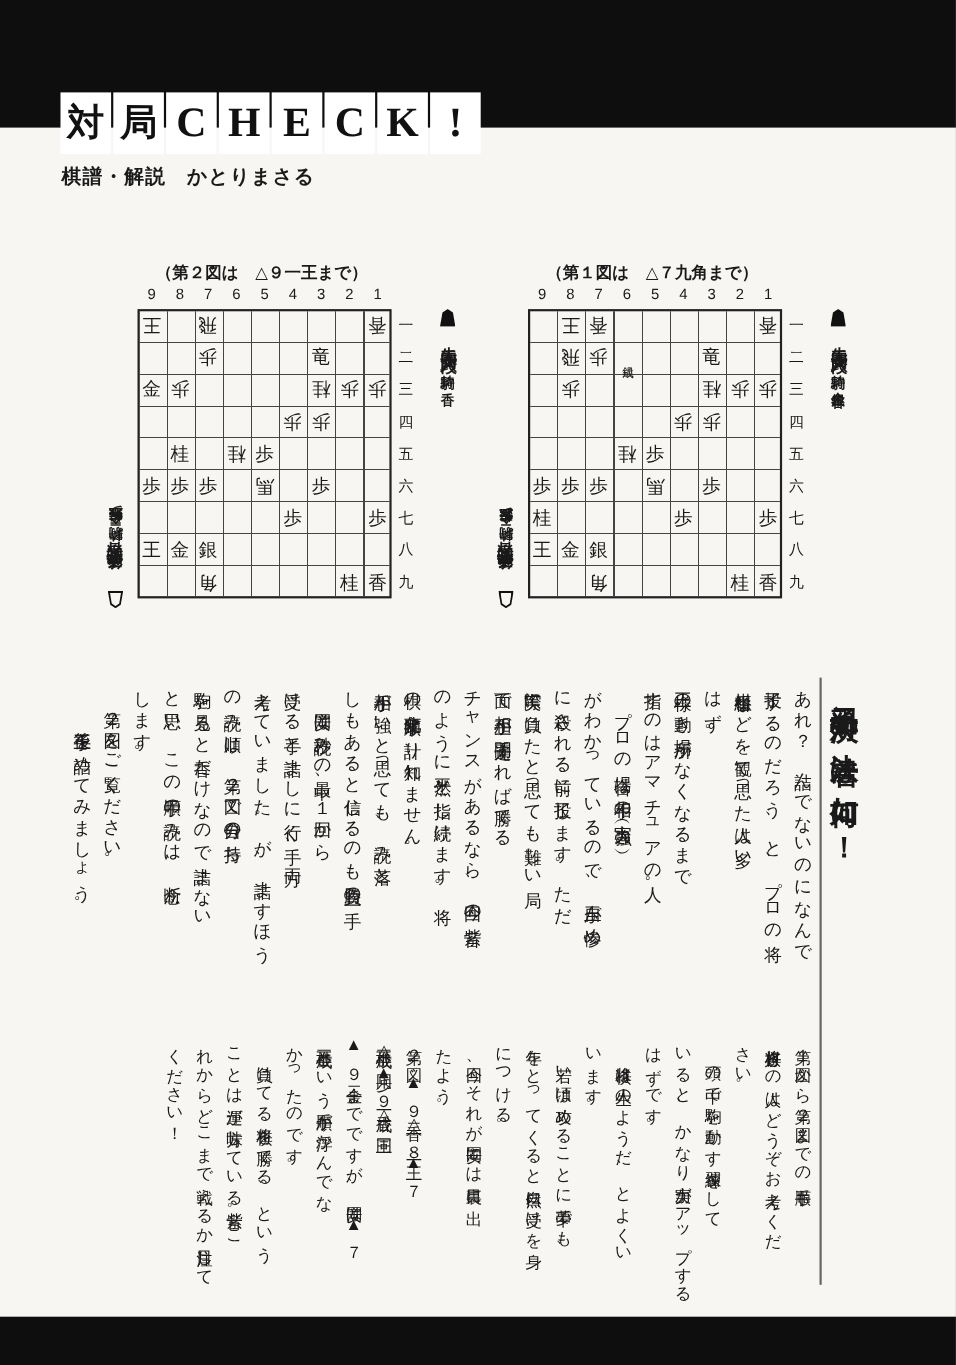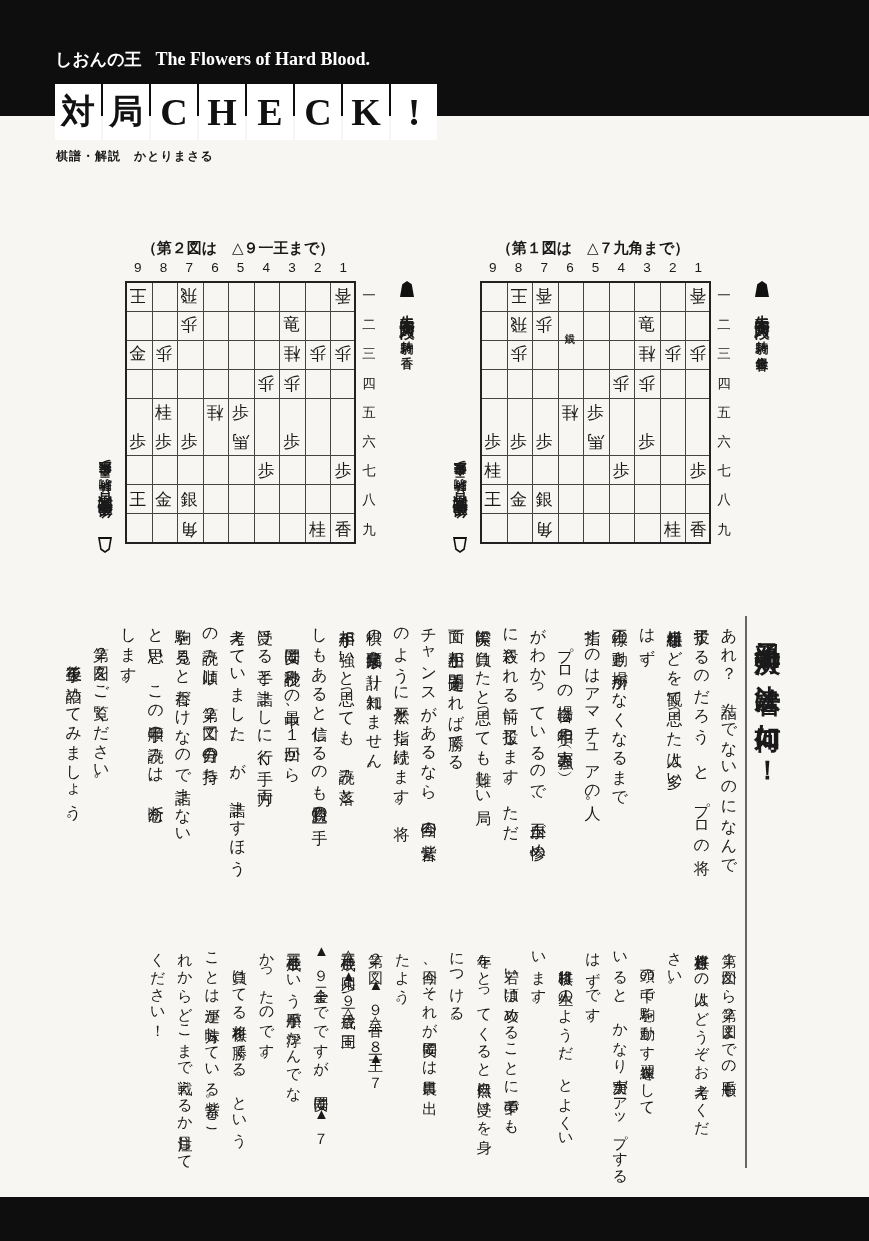--- a/index.html
+++ b/index.html
@@ -8,21 +8,21 @@
         font-family:"Liberation Sans","DejaVu Sans",sans-serif;color:#1a1a1a;}
   .band{position:absolute;left:0;width:869px;background:#0e0e0e;}
   .band.top{top:0;height:116px;}
   .band.bottom{top:1197px;height:44px;}
   .logo{position:absolute;left:55px;top:48px;color:#fff;font-size:17px;font-weight:bold;white-space:nowrap;}
   .logo .en{font-family:"Liberation Serif","DejaVu Serif",serif;margin-left:14px;font-size:18px;}
   .titleboxes{position:absolute;left:55px;top:84px;display:flex;gap:2px;}
   .tbox{width:46px;height:56px;background:#fff;display:flex;align-items:center;justify-content:center;
         font-weight:bold;font-size:34px;color:#111;}
   .tbox.latin{font-family:"Liberation Serif","DejaVu Serif",serif;font-size:38px;}
-  .credit{position:absolute;left:56px;top:148px;font-size:12px;font-weight:bold;letter-spacing:1px;}
+  .credit{position:absolute;left:56px;top:148px;font-size:18px;font-weight:bold;letter-spacing:1px;}
   
   .dcaption{position:absolute;top:239px;width:270px;text-align:center;font-size:15px;font-weight:bold;white-space:nowrap;}
   .filerow{position:absolute;top:260px;display:flex;}
   .filerow span{display:inline-block;width:25.7px;text-align:center;font-size:13.5px;}
   .grid{position:absolute;top:281px;width:231px;height:263px;border:2px solid #222;box-sizing:border-box;
         background-image:
           repeating-linear-gradient(to right,transparent 0px,transparent 24.55px,#444 24.55px,#444 25.55px),
           repeating-linear-gradient(to bottom,transparent 0px,transparent 27.9px,#444 27.9px,#444 28.9px);}
   .pc{position:absolute;width:25.7px;height:29.2px;line-height:29.2px;text-align:center;font-size:17px;
       font-weight:500;white-space:nowrap;}
@@ -48,23 +48,20 @@
         font-size:16px;letter-spacing:1.2px;line-height:26px;}
   .tcol.low{font-size:15px;letter-spacing:1px;}
 </style>
 </head>
 <body>
 
 <div class="page">
   <div class="band top"></div>
   <div class="band bottom"></div>
 
-  <div class="logo">
-    <span>しおんの王</span><span class="en">The Flowers of Hard Blood.</span>
-  </div>
 
   <div class="titleboxes" id="titleboxes">
       <div class="tbox">対</div>
       <div class="tbox">局</div>
       <div class="tbox latin">C</div>
       <div class="tbox latin">H</div>
       <div class="tbox latin">E</div>
       <div class="tbox latin">C</div>
       <div class="tbox latin">K</div>
       <div class="tbox latin">!</div>

